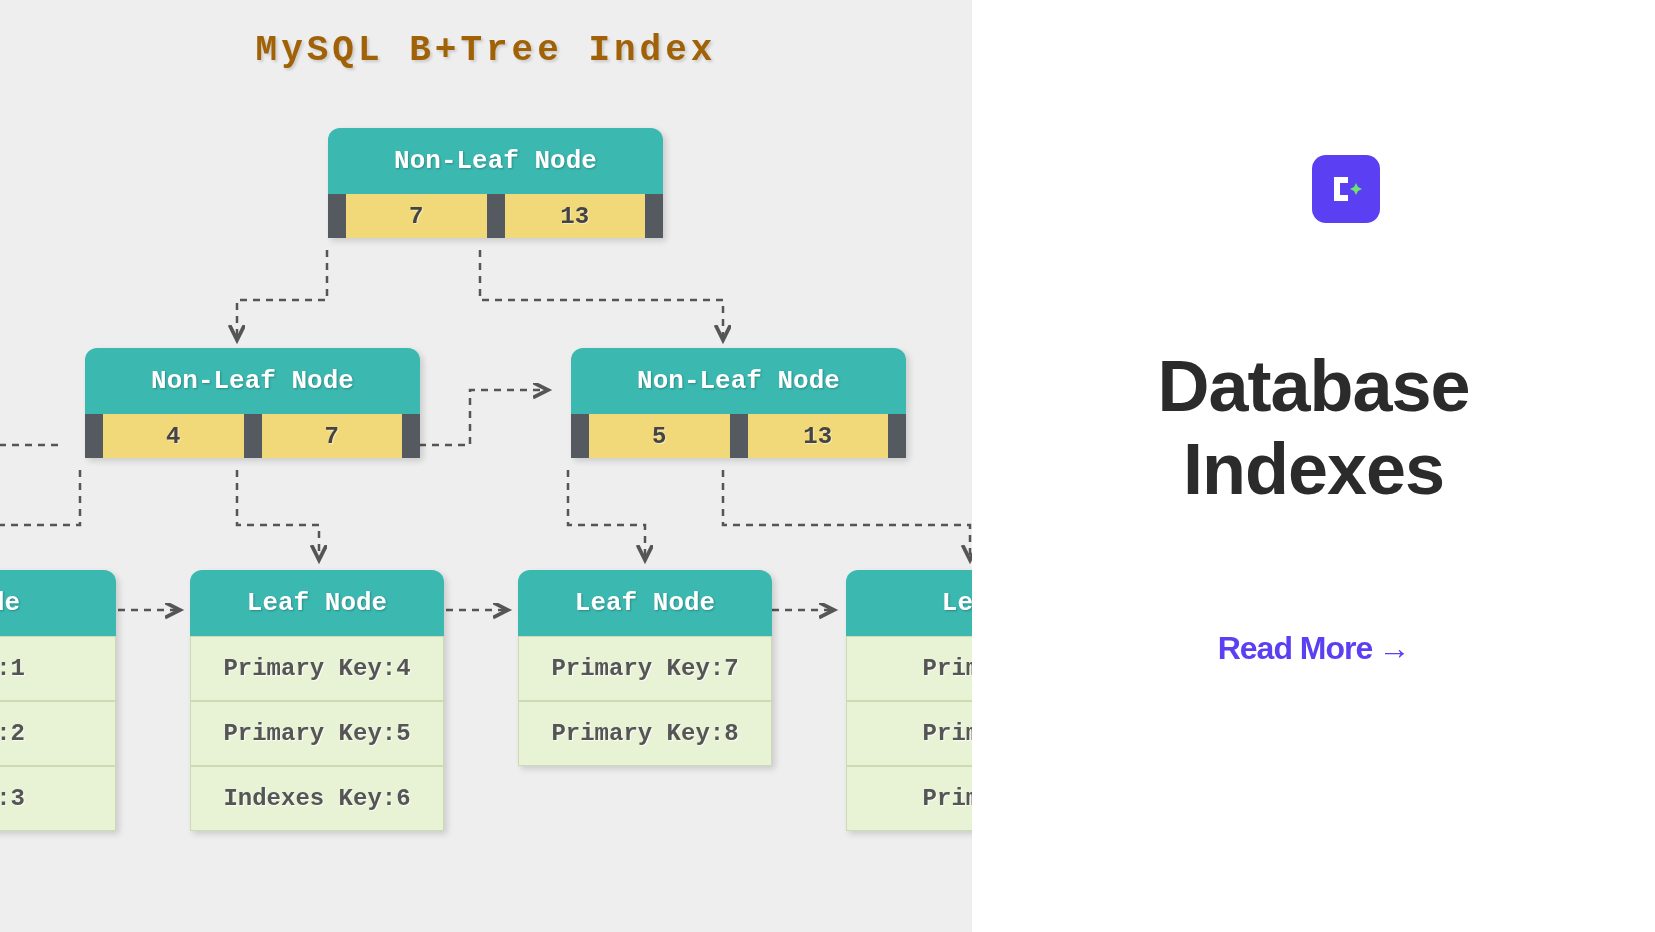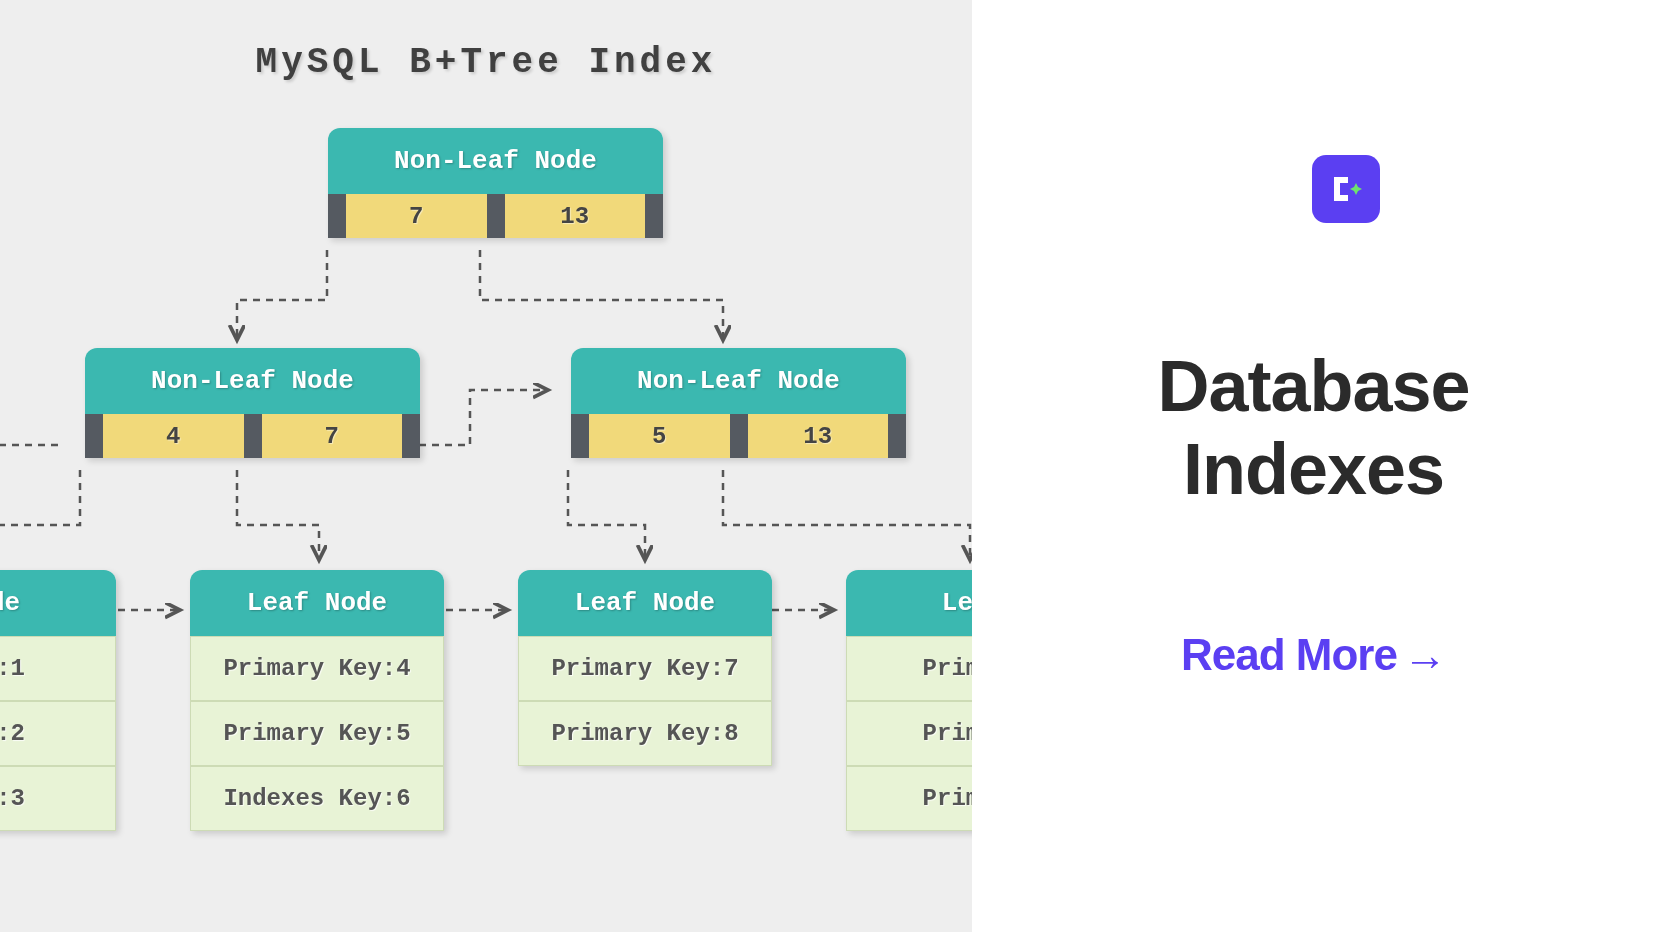--- a/index.html
+++ b/index.html
@@ -27,25 +27,24 @@
     flex-direction: column;
     align-items: center;
   }
   .diagram-title {
     position: absolute;
     top: 30px;
     left: 50%;
     transform: translateX(-50%);
     font-size: 36px;
     font-weight: bold;
-    color: #404040;
+    color: #a16207;
     letter-spacing: 4px;
     text-shadow: 2px 2px 3px rgba(0,0,0,0.15);
     white-space: nowrap;
-    margin-top: 12px;
   }
   .node {
     position: absolute;
     border-radius: 12px 12px 0 0;
     box-shadow: 3px 3px 6px rgba(0,0,0,0.15);
     margin-left: 16px;
   }
   .node-header {
     background: #3bb8b0;
     color: #fff;
@@ -122,21 +121,21 @@
     color: #2b2b2b;
     line-height: 1.15;
     letter-spacing: -1px;
   }
   .read-more {
     position: absolute;
     top: 630px;
     width: 100%;
     text-align: center;
     font-family: "Segoe UI", Arial, sans-serif;
-    font-size: 44px;
+    font-size: 32px;
     font-weight: 800;
     color: #5b3ff2;
     cursor: pointer;
     letter-spacing: -1px;
   }
   .read-more .arrow { margin-left: 6px; }
   
   .connectors {
     position: absolute;
     top: 0; left: 0;

